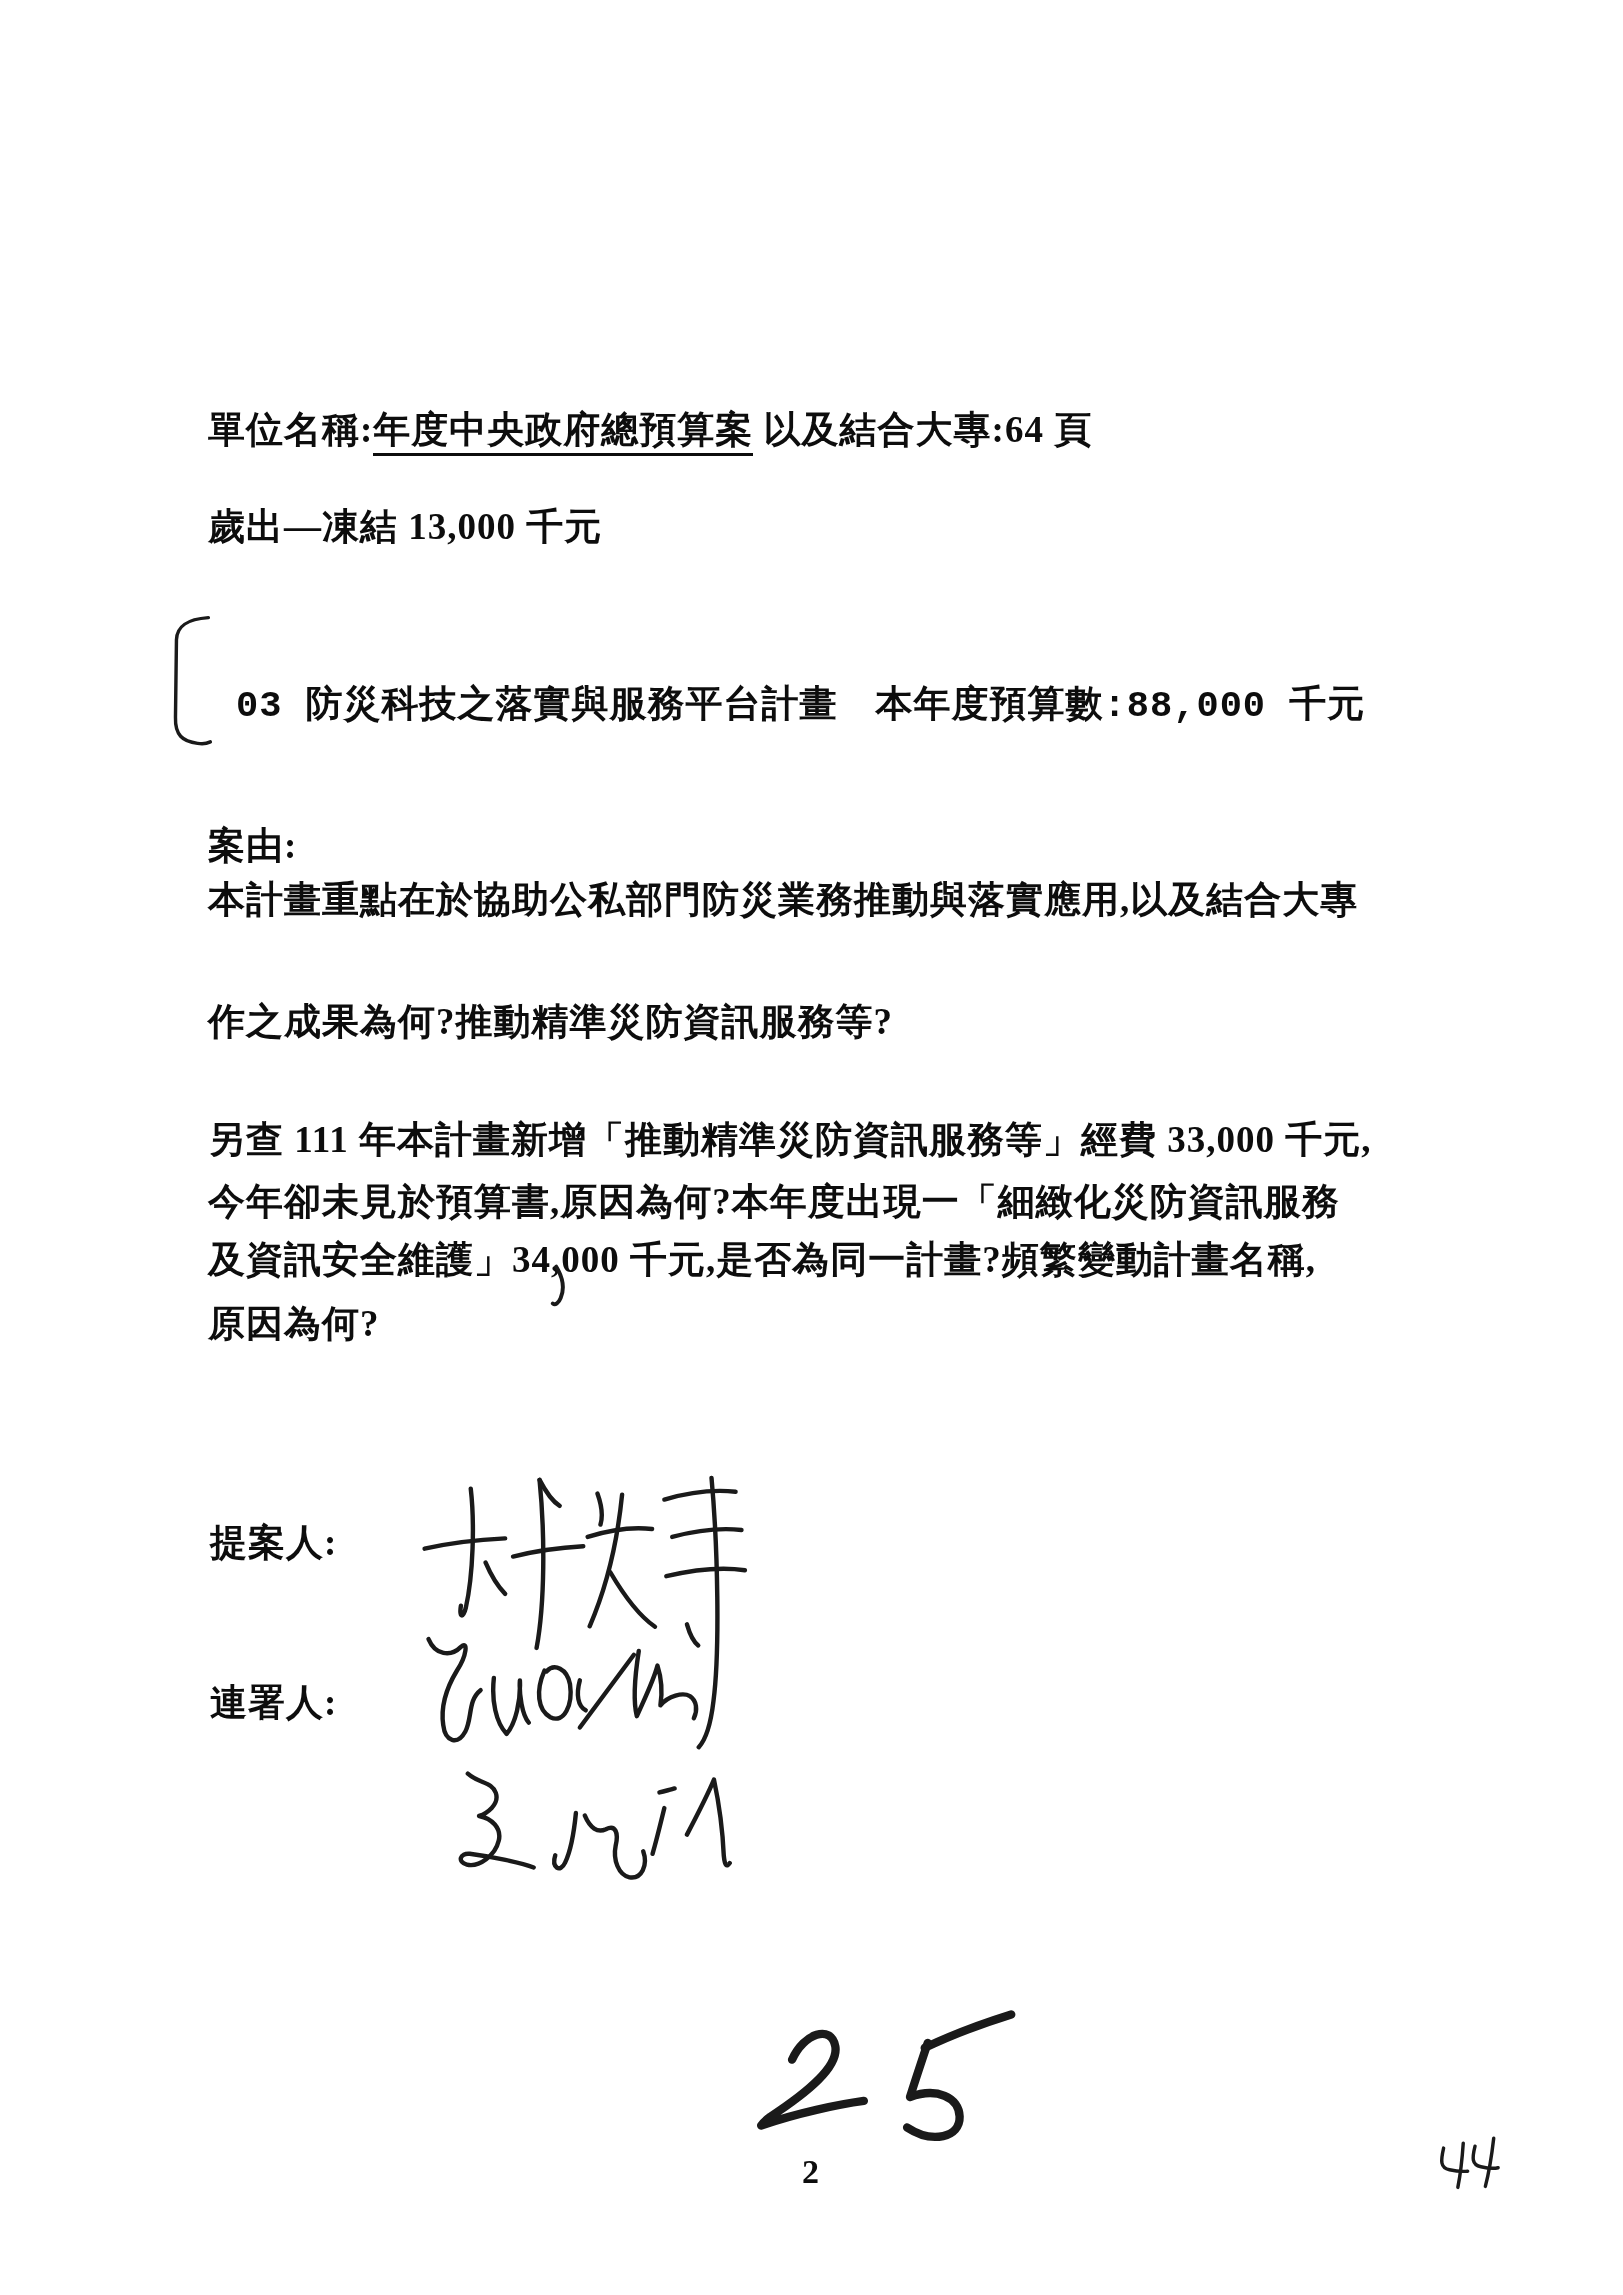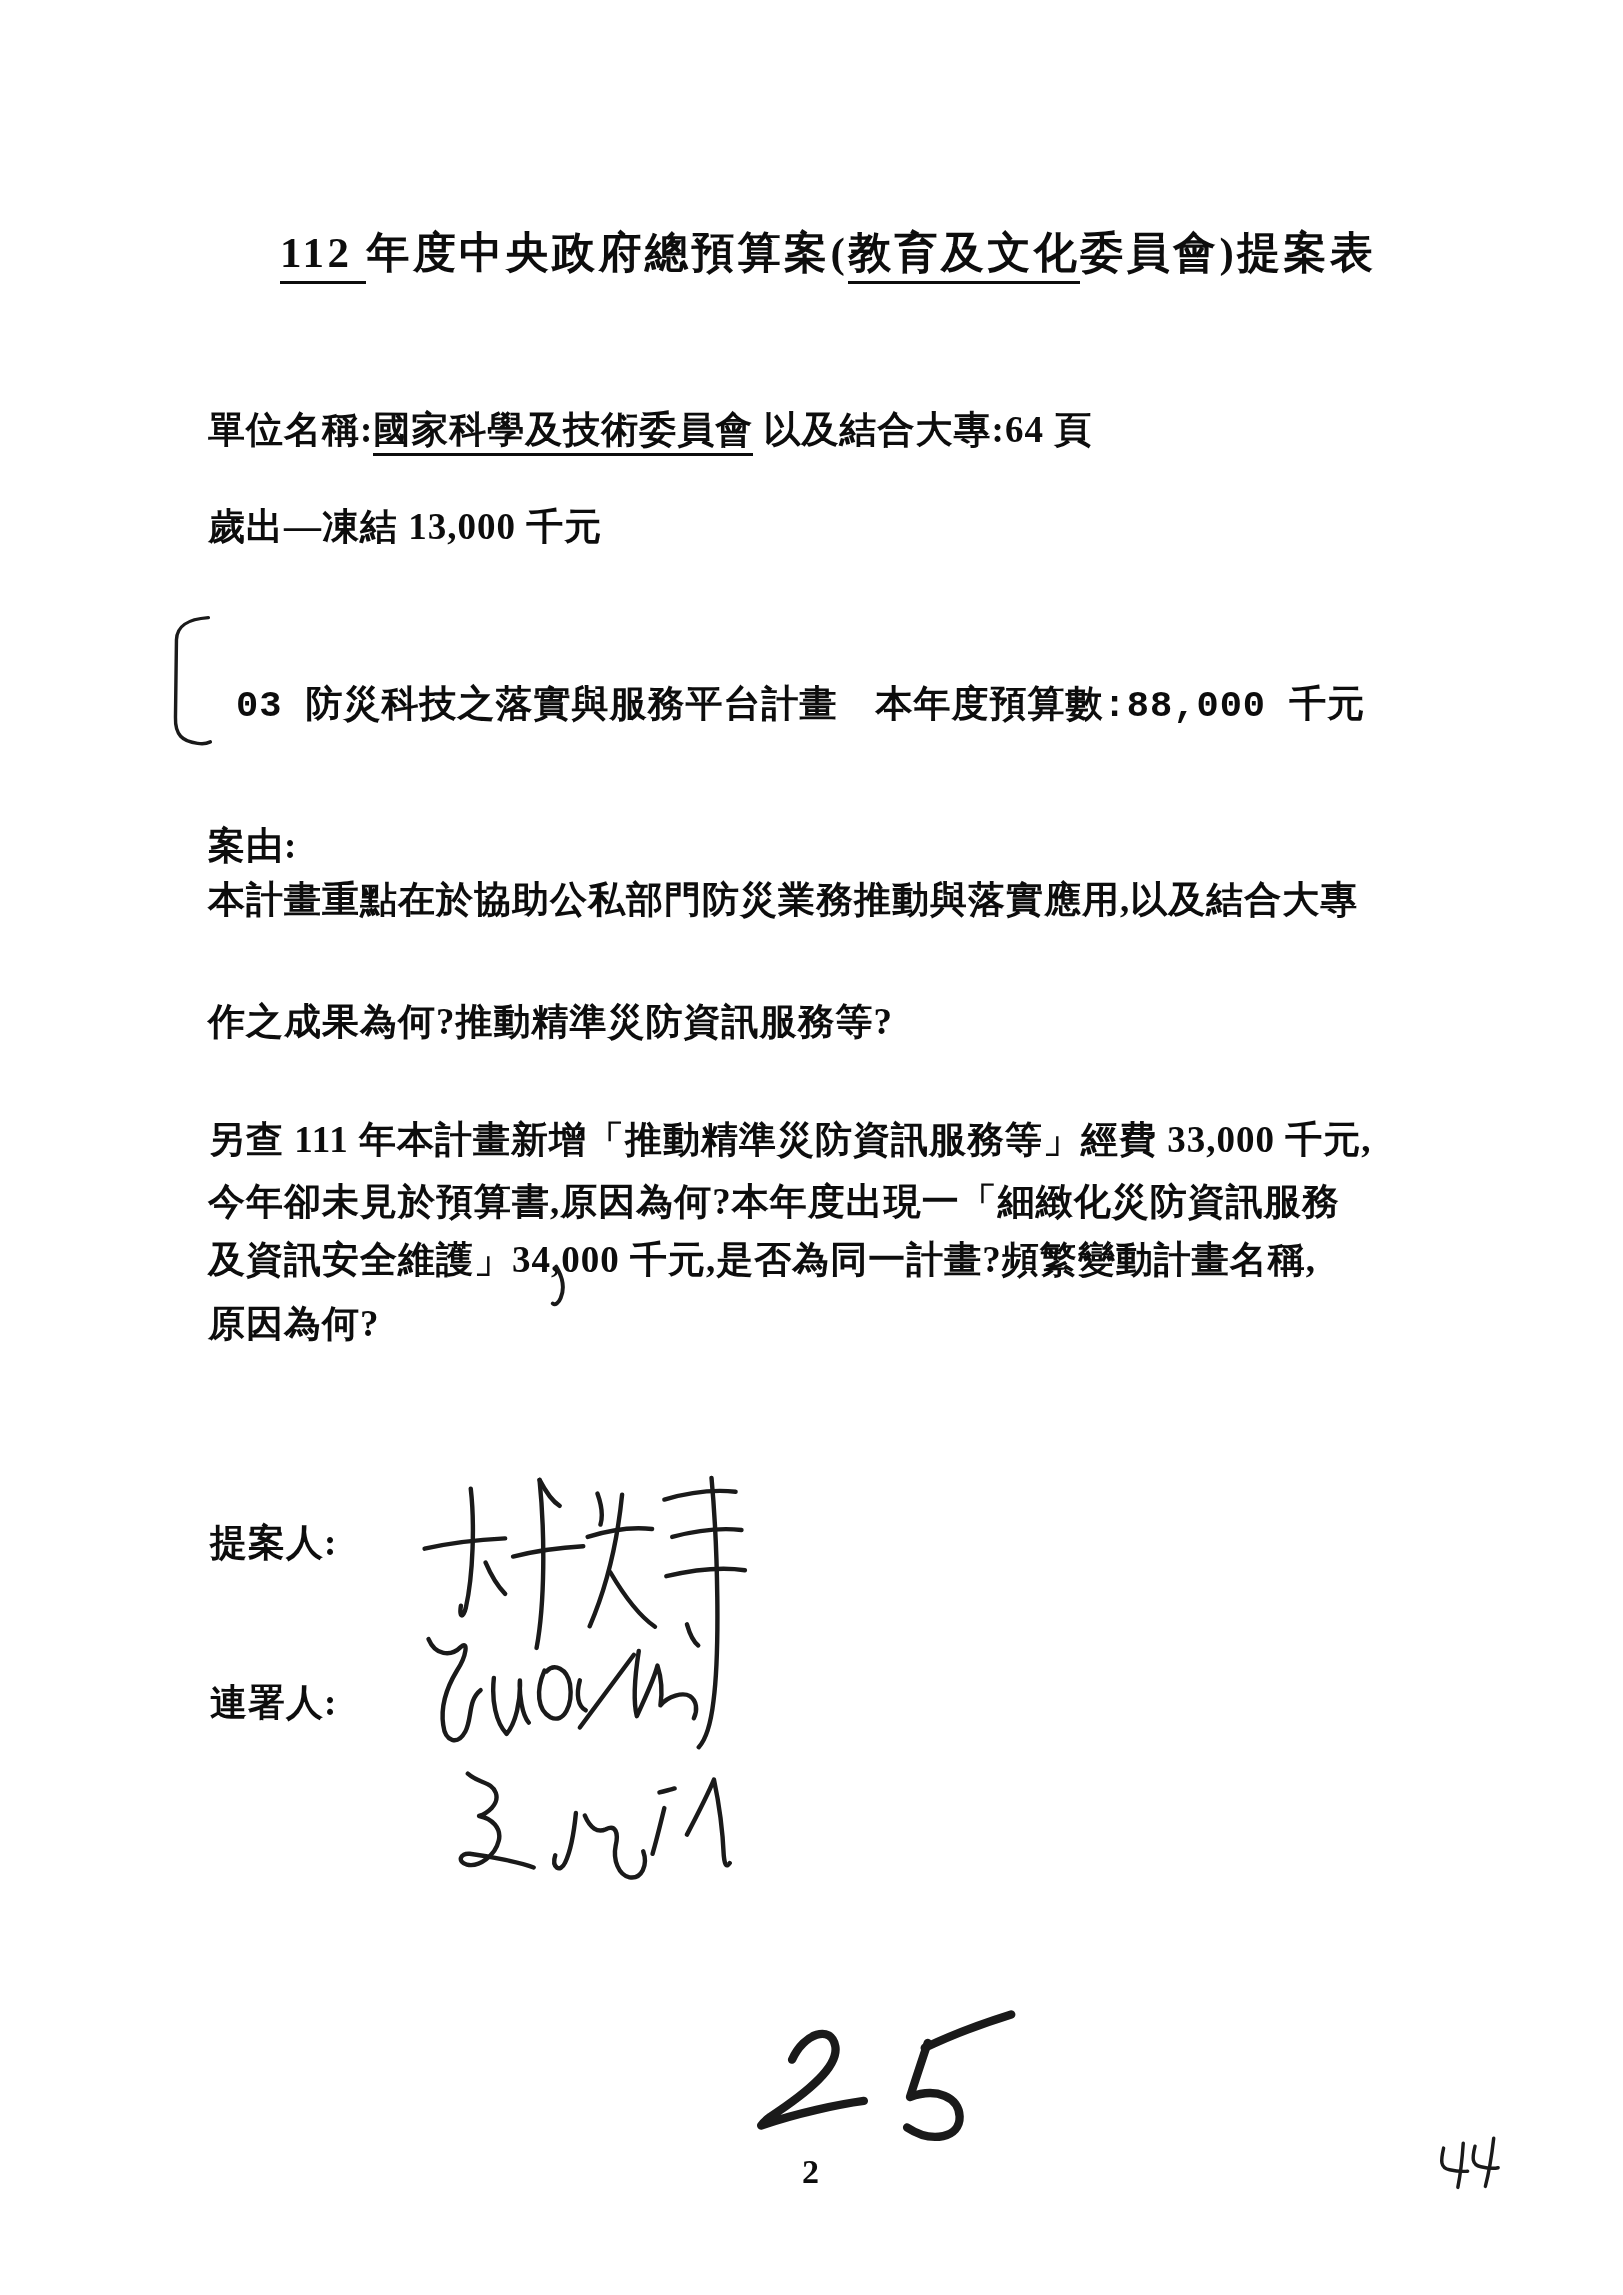--- a/index.html
+++ b/index.html
@@ -24,23 +24,22 @@
   .ink .bracket { stroke-width:7; }
   .ink .comma { stroke-width:8; }
   .ink .big { stroke-width:17; }
   .ink .small44 { stroke-width:7; }
 </style>
 </head>
 <body>
 
 <div class="page">
 
-  <div class="line title" style="left:280px; top:230px;"><span class="u">112 </span><span>年度中央政府總預算案(</span><span class="u">教育及文化</span><span>委員會)提案表</span></div>
 
-  <div class="line body-line" style="left:208px; top:411px;"><span>單位名稱:</span><span class="u">國家科學及技術委員會</span><span> 以及結合大專:64 頁</span></div>
+  <div class="line body-line" style="left:208px; top:411px;"><span>單位名稱:</span><span class="u">年度中央政府總預算案</span><span> 以及結合大專:64 頁</span></div>
 
   <div class="line body-line" style="left:208px; top:508px;">歲出—凍結 13,000 千元</div>
 
 
   <div class="line body-line" style="left:236px; top:687px;font-family:Liberation Mono, monospace;">03 防災科技之落實與服務平台計畫　本年度預算數:88,000 千元</div>
 
   <div class="line body-line" style="left:208px; top:827px;">案由:</div>
 
   <div class="line body-line" style="left:208px; top:881px;">本計畫重點在於協助公私部門防災業務推動與落實應用,以及結合大專</div>
   <div class="line body-line" style="left:208px; top:1003px;">作之成果為何?推動精準災防資訊服務等?</div>

